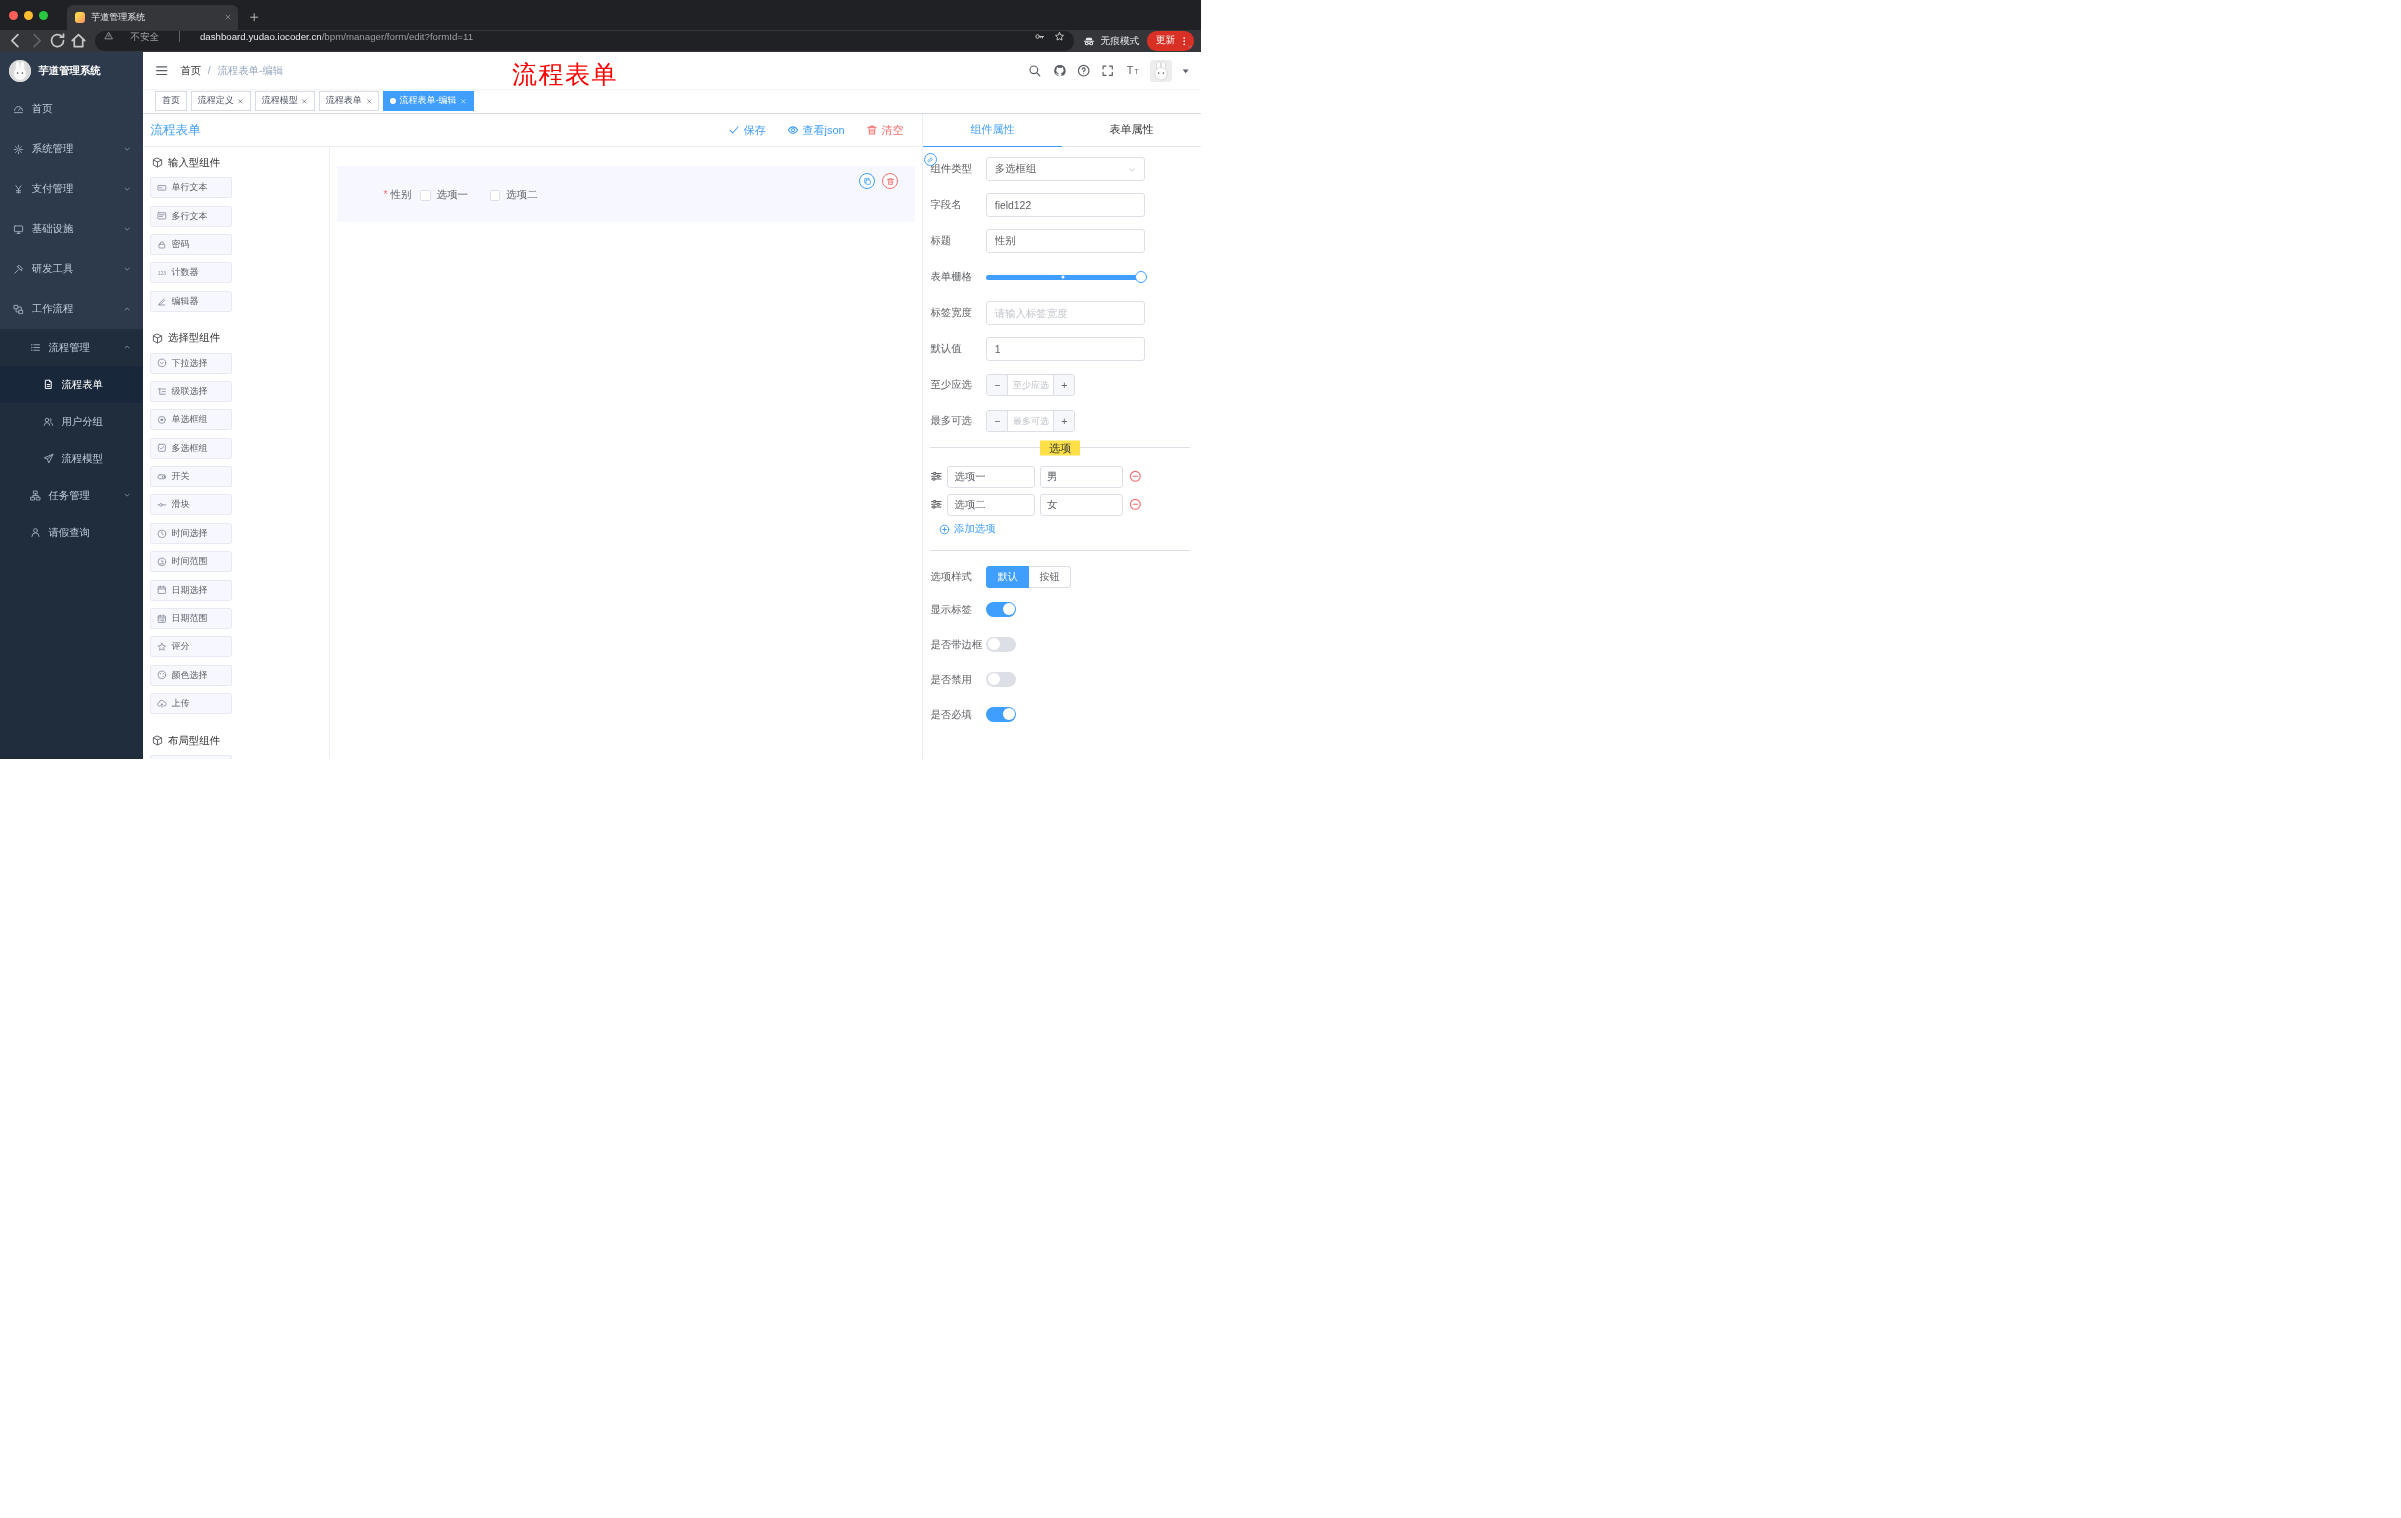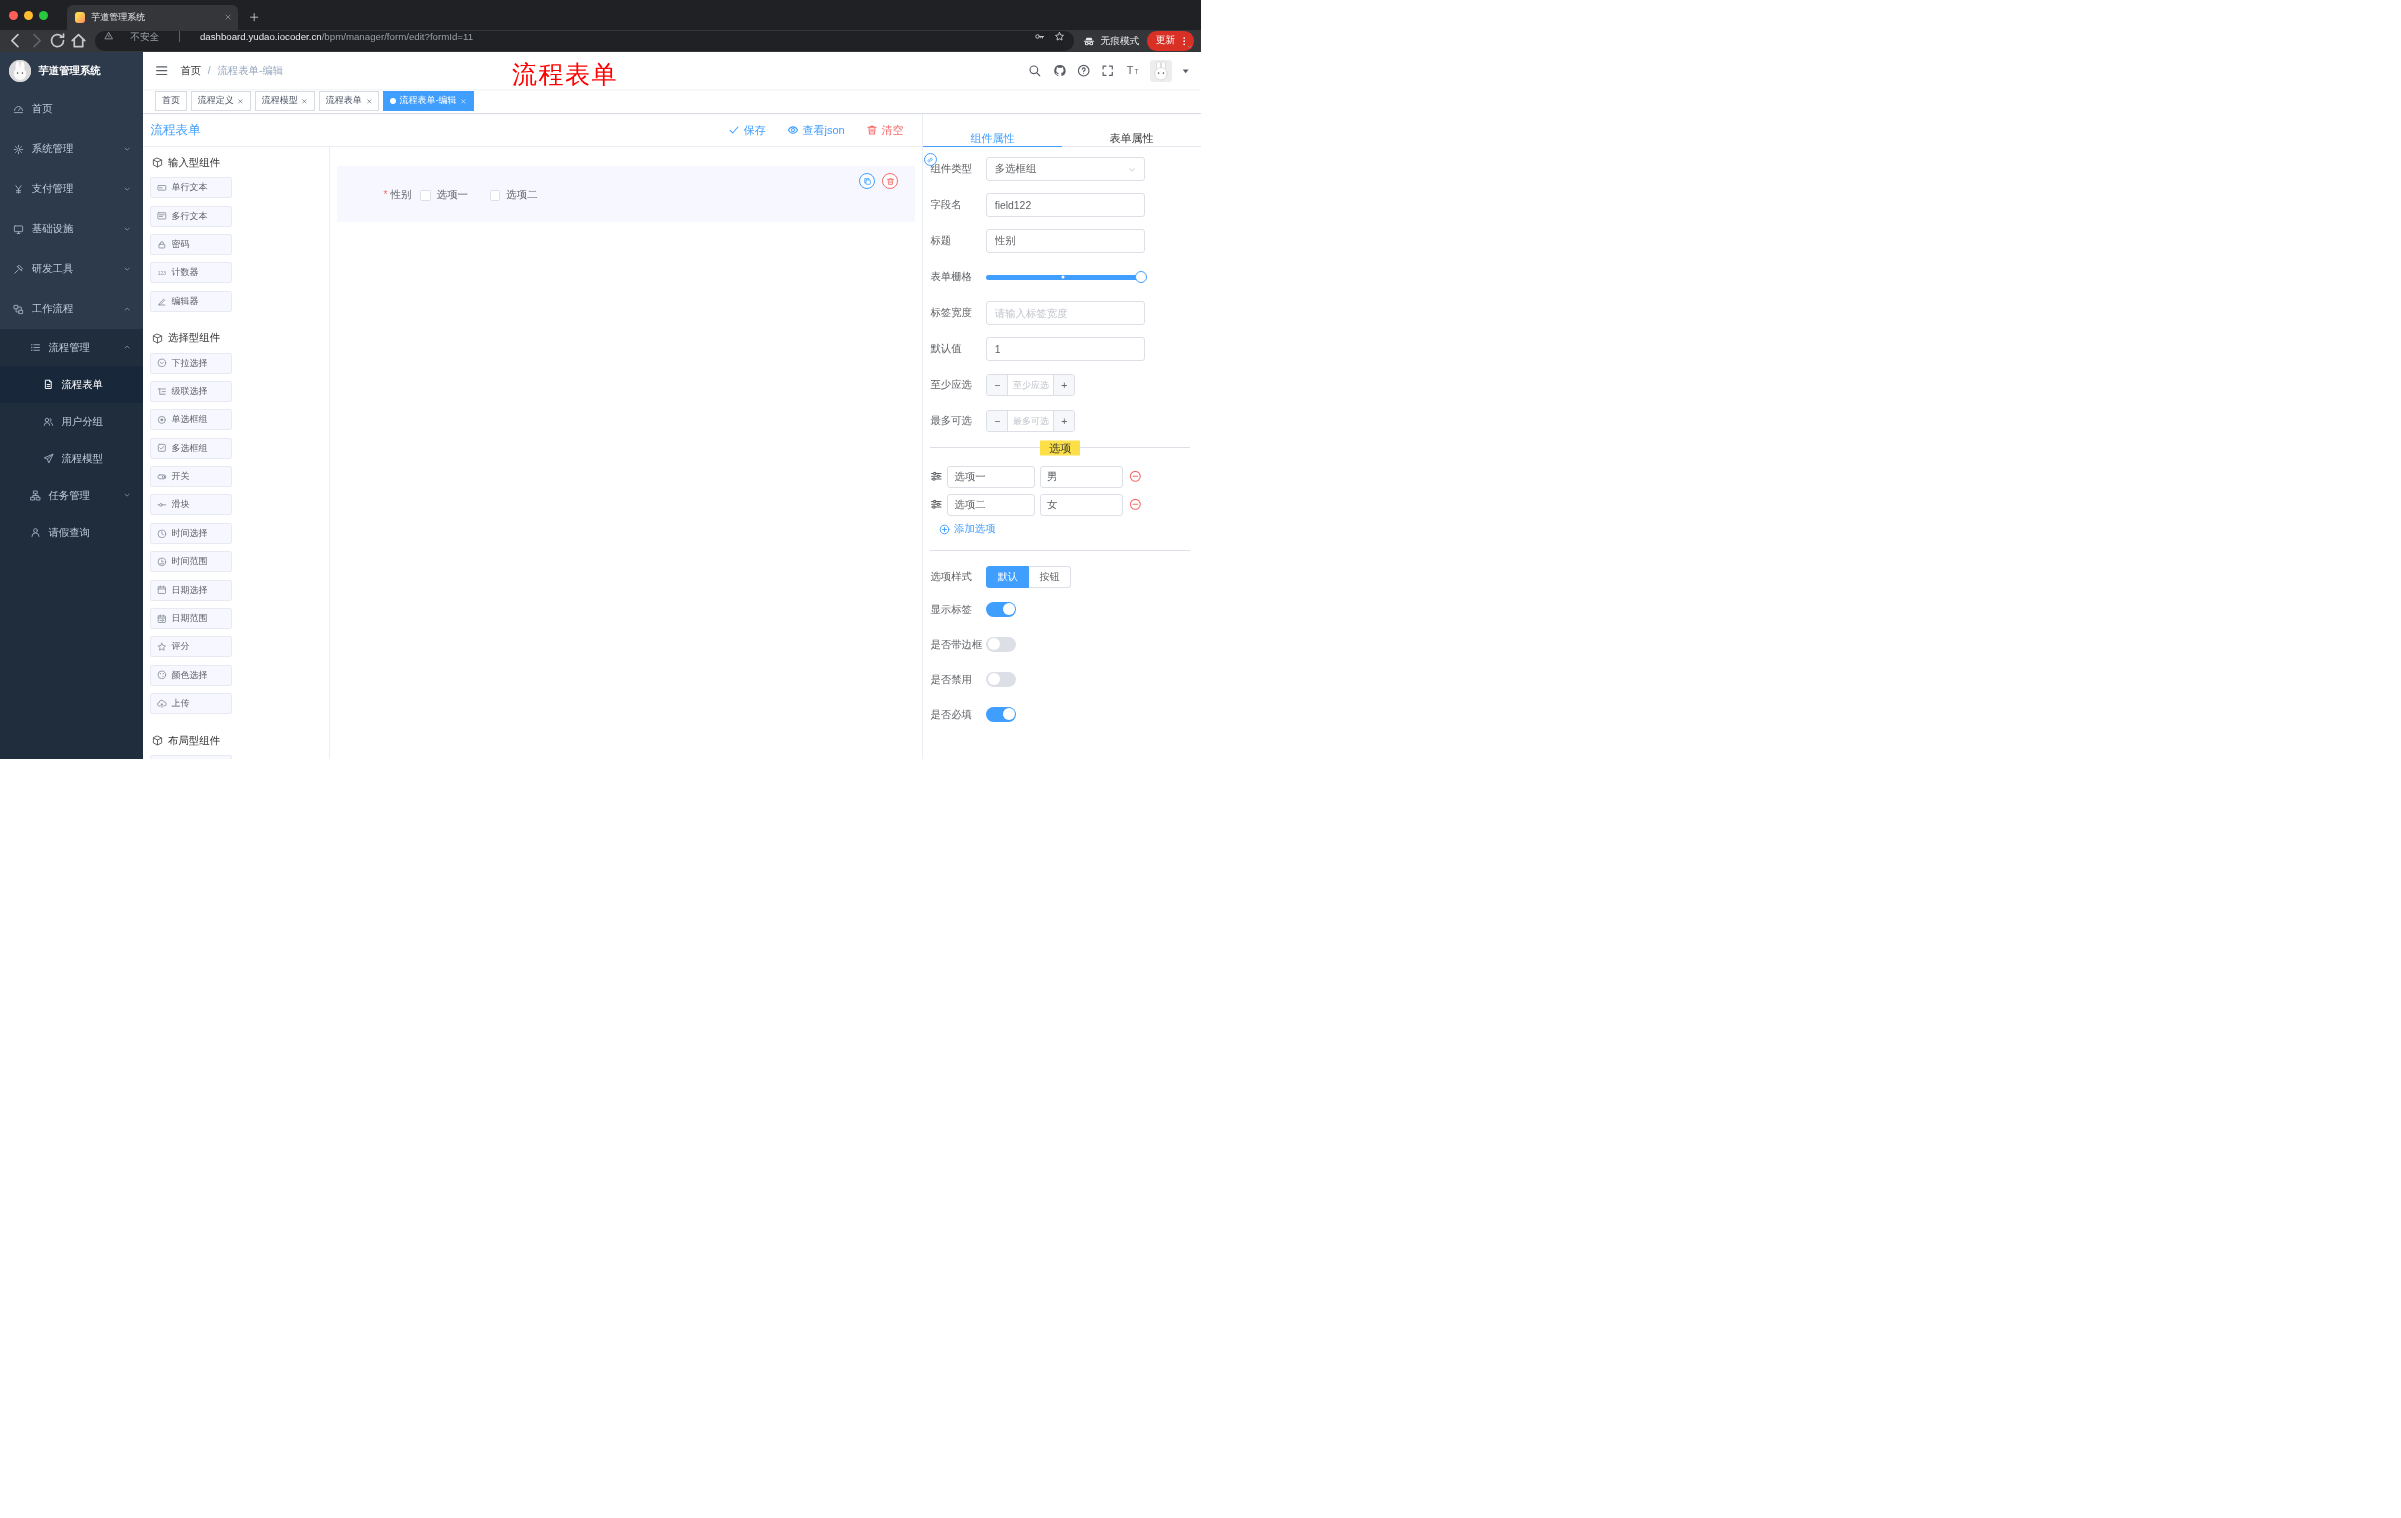--- a/index.html
+++ b/index.html
@@ -102,21 +102,21 @@
   .drawing-actions { position:absolute; top:6.7px; right:16.3px; display:flex; gap:6.7px; }
   .circle-btn { width:16.3px; height:16.3px; border-radius:50%; background:#fff; display:flex; align-items:center; justify-content:center; font-size:9px; cursor:pointer; }
   .circle-btn.copy { border:0.7px solid #409eff; color:#409eff; }
   .circle-btn.del { border:0.7px solid #f56c6c; color:#f56c6c; }
   .checkbox-group { display:flex; gap:22px; align-items:center; }
   .checkbox { display:flex; gap:6px; align-items:center; font-size:10.4px; color:#606266; cursor:pointer; }
   .checkbox .box { width:10.4px; height:10.4px; border:0.7px solid #dcdfe6; border-radius:1.5px; background:#fff; }
 
   
   .props { width:279px; flex:none; border-left:0.7px solid #ebeef5; display:flex; flex-direction:column; position:relative; background:#fff; }
-  .props-tabs { height:33px; flex:none; display:flex; border-bottom:0.7px solid #e4e7ed;align-items:flex-end; }
+  .props-tabs { height:33px; flex:none; display:flex; border-bottom:0.7px solid #e4e7ed; }
   .props-tab { flex:1; display:flex; align-items:center; justify-content:center; font-size:11px; color:#303133; cursor:pointer; border-bottom:1.5px solid transparent; margin-bottom:-0.7px; }
   .props-tab.active { color:#409eff; border-bottom-color:#409eff; }
   .link-btn { position:absolute; left:0.7px; top:39px; width:13.4px; height:13.4px; border-radius:50%; border:0.7px solid #409eff; color:#409eff; background:#fff; display:flex; align-items:center; justify-content:center; font-size:8.2px; cursor:pointer; z-index:2; }
   .props-body { flex:1; padding:10.4px 11px 0 7.4px; overflow:hidden; }
   .prop-row { display:flex; align-items:center; margin-bottom:12px; height:24px; }
   .prop-label { width:56px; flex:none; padding-right:7.4px; font-size:10.4px; color:#606266; white-space:nowrap; }
   .prop-control { width:159px; flex:none; }
   .select { display:flex; align-items:center; cursor:pointer; }
   .select .caret { margin-left:auto; color:#c0c4cc; font-size:9.7px; }
 

